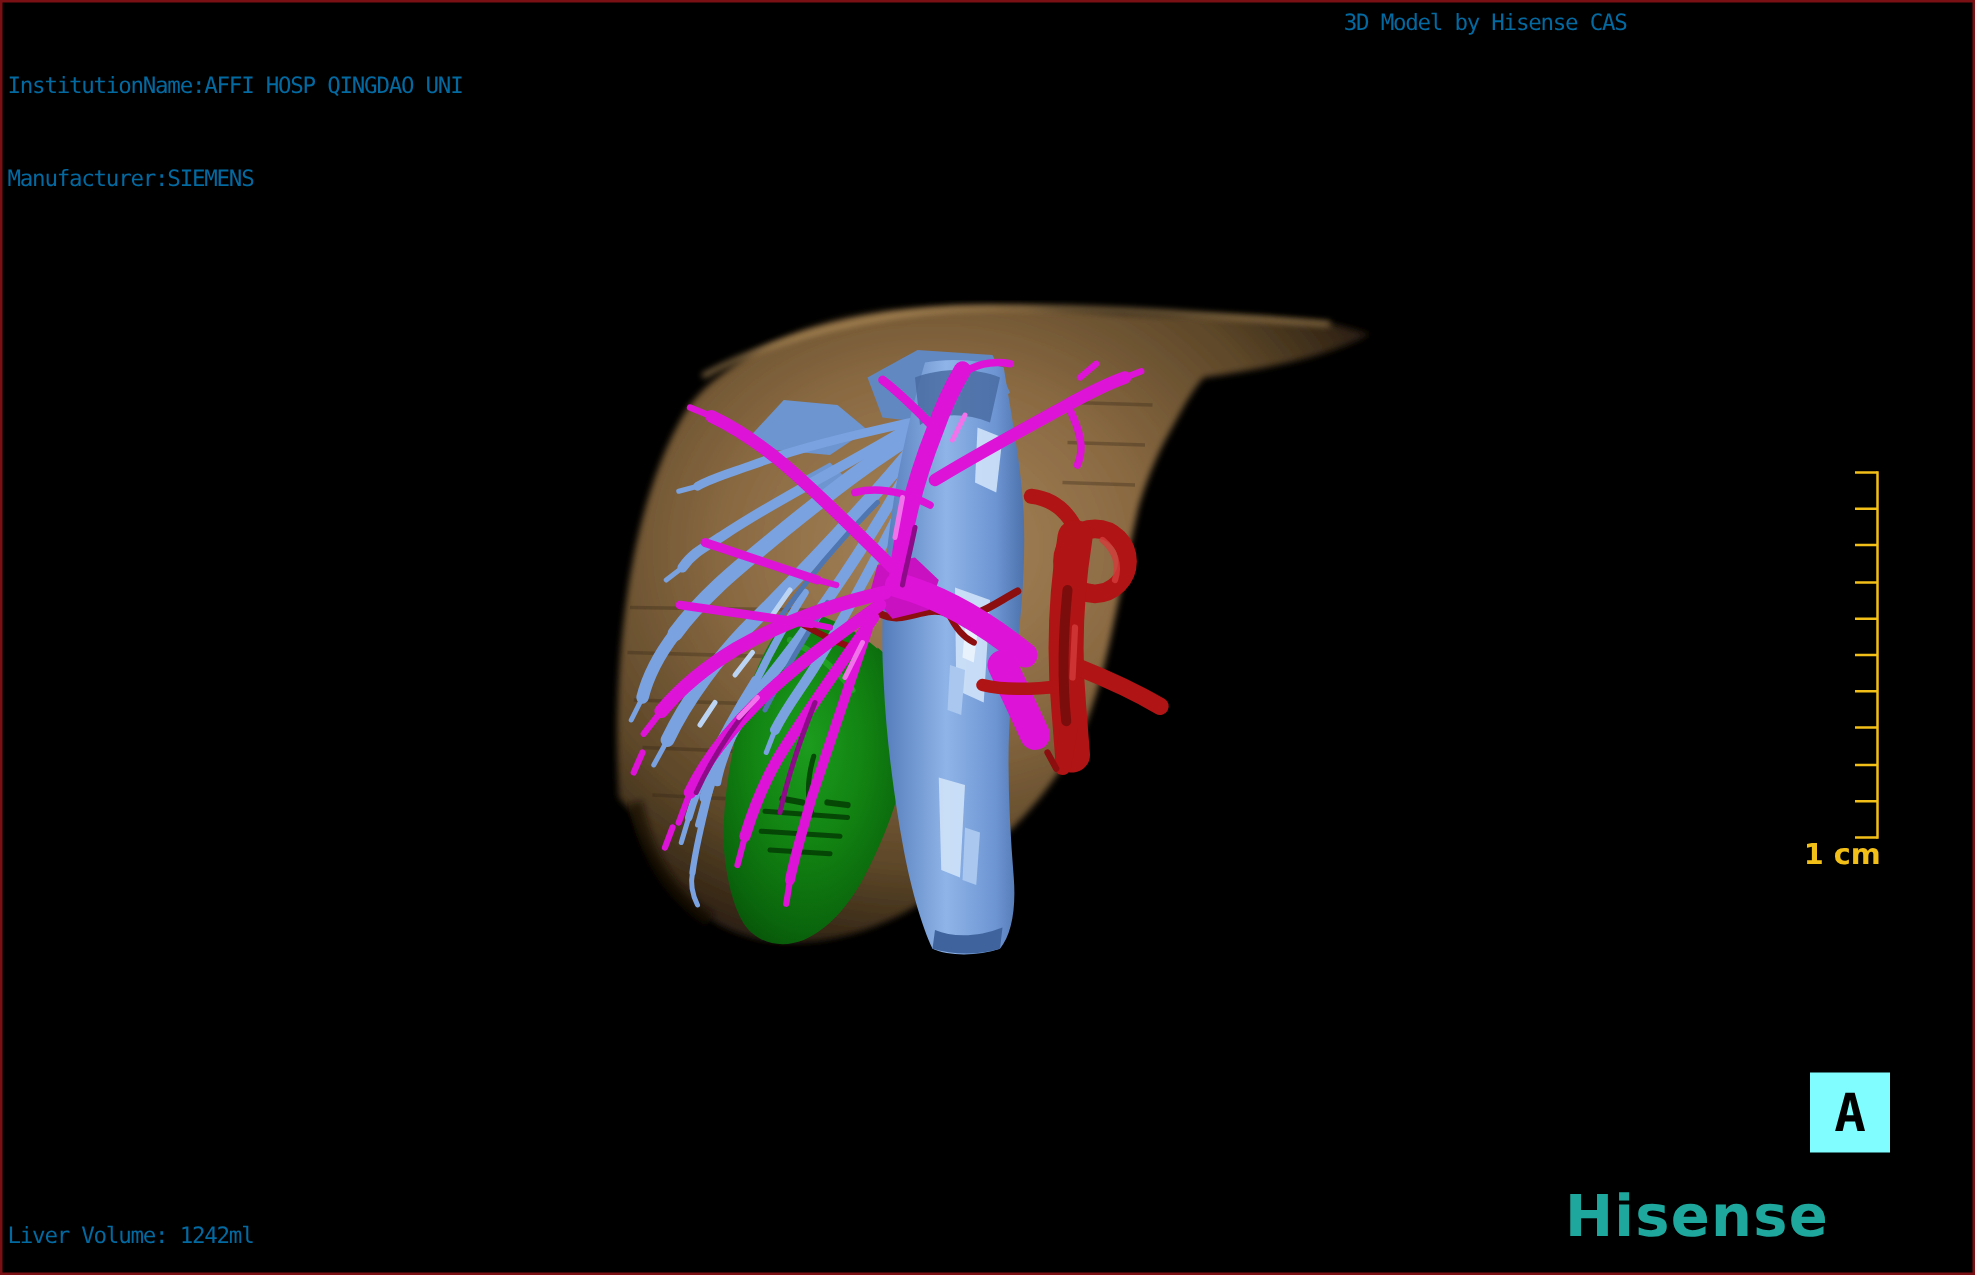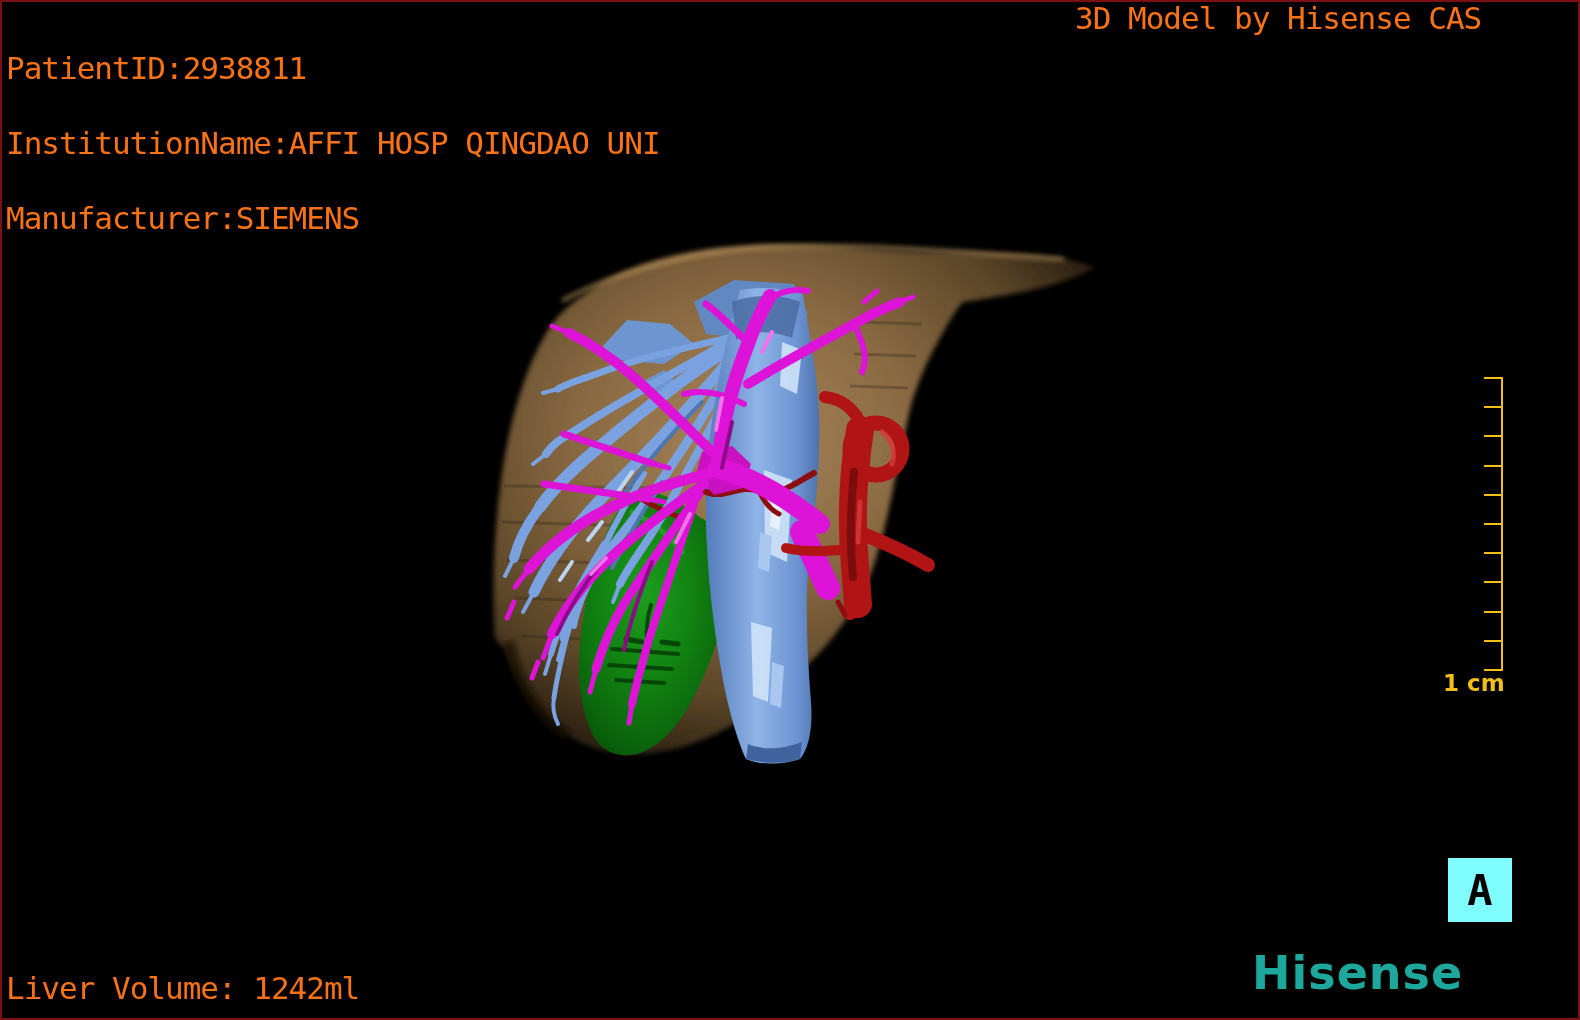--- a/index.html
+++ b/index.html
@@ -2,21 +2,21 @@
 <html><head>
 <meta charset="utf-8">
 <style>
   html,body{margin:0;padding:0;background:#000;}
   .viewport{
     position:relative;width:1580px;height:1020px;overflow:hidden;
     background:#000;box-sizing:border-box;border:2px solid #7a1013;
     font-family:"DejaVu Sans Mono","Liberation Mono",monospace;
   }
   .scene{position:absolute;left:0;top:0;width:1576px;height:1016px;}
-  .overlay{position:absolute;color:#f97316;font-size:31px;line-height:25px;letter-spacing:-1px;white-space:pre;}
+  .overlay{position:absolute;color:#0369a1;font-size:18px;line-height:25px;letter-spacing:-1px;white-space:pre;}
   .ov-tl{left:4px;top:4px;}
   .ov-tr{left:1073px;top:4px;}
   .ov-bl{left:4px;top:974px;}
   .marker{
     position:absolute;left:1446px;top:856px;width:64px;height:64px;
     background:#80fdfe;color:#000;display:flex;align-items:center;justify-content:center;
     font-size:42px;font-weight:bold;font-family:"DejaVu Sans Mono",monospace;
   }
   .logo{
     position:absolute;left:1250px;top:936px;color:#1ea89d;
@@ -201,21 +201,20 @@
     </g>
 
     <g stroke="#f2be18" stroke-width="2" fill="none">
       <path d="M1500,375 L1500,669"></path>
       <path d="M1482,376 H1500 M1482,405 H1500 M1482,434 H1500 M1482,464 H1500 M1482,493 H1500 M1482,522 H1500 M1482,551 H1500 M1482,580 H1500 M1482,610 H1500 M1482,639 H1500 M1482,668 H1500"></path>
       <text x="1441" y="689" fill="#f2be18" stroke="none" font-family="DejaVu Sans, sans-serif" font-size="23" font-weight="bold">1 cm</text>
     </g>
   </svg>
 
   <div class="overlay ov-tl">
-    <div>PatientID:2938811</div>
     <div>InstitutionName:AFFI HOSP QINGDAO UNI</div>
     <div>Manufacturer:SIEMENS</div>
   </div>
 
   <div class="overlay ov-tr">3D Model by Hisense CAS</div>
 
   <div class="overlay ov-bl">Liver Volume: 1242ml</div>
 
   <div class="marker">A</div>
 

